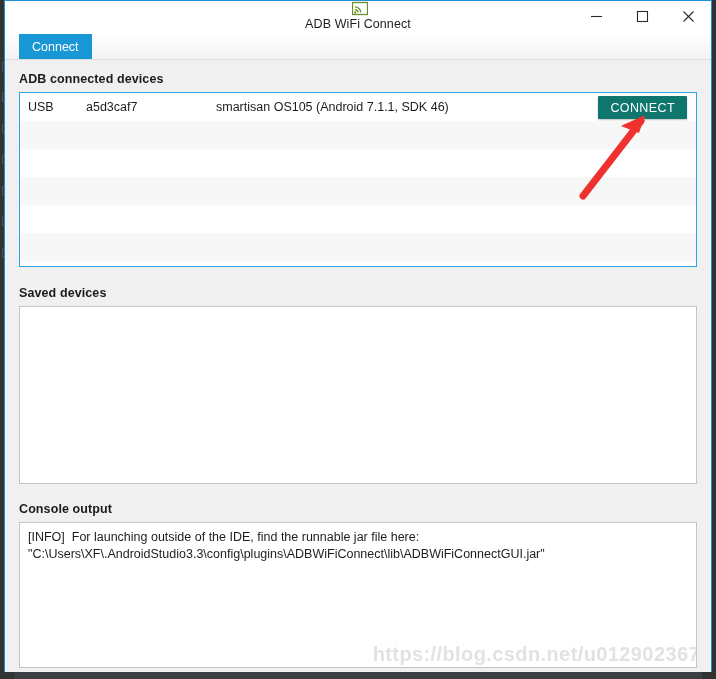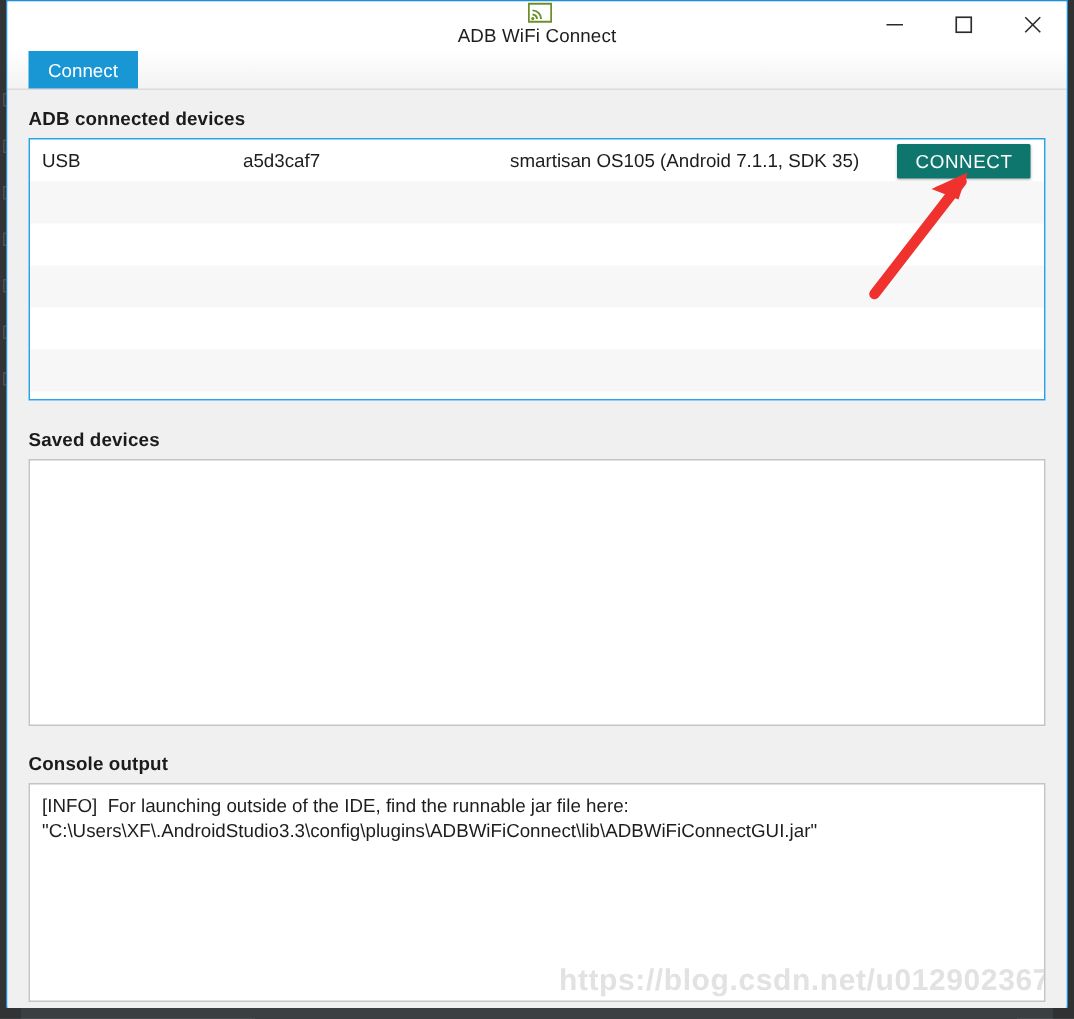--- a/index.html
+++ b/index.html
@@ -146,25 +146,24 @@
     overflow: hidden;
   }
   .dev-row {
     position: relative;
     height: 28px;
     display: flex;
     align-items: center;
     font-size: 12.5px;
     color: #1d1d1d;
     box-sizing: border-box;
-    gap: 48px;
   }
   .dev-row.alt { background: #f7f7f7; }
   .dev-row .c-type  { width: 66px; padding-left: 8px; box-sizing: border-box; }
-  .dev-row .c-serial{ width: 130px; margin-left: 28px; }
+  .dev-row .c-serial{ width: 130px; }
   .dev-row .c-model { flex: 1; }
   .connect-btn {
     position: absolute;
     right: 9px;
     top: 3px;
     height: 23px;
     padding: 0 12px;
     background: #0f766e;
     color: #ffffff;
     font-size: 12.5px;
@@ -278,21 +277,21 @@
   </div>
 
   <div class="content">
 
     <div class="section-label lbl-adb">ADB connected devices</div>
 
     <div class="devices-panel">
       <div class="dev-row">
         <span class="c-type">USB</span>
         <span class="c-serial">a5d3caf7</span>
-        <span class="c-model">smartisan OS105 (Android 7.1.1, SDK 35)</span>
+        <span class="c-model">smartisan OS105 (Android 7.1.1, SDK 46)</span>
         <button class="connect-btn">CONNECT</button>
       </div>
       <div class="dev-row alt"></div>
       <div class="dev-row"></div>
       <div class="dev-row alt"></div>
       <div class="dev-row"></div>
       <div class="dev-row alt"></div>
     </div>
 
     <div class="section-label lbl-saved">Saved devices</div>

